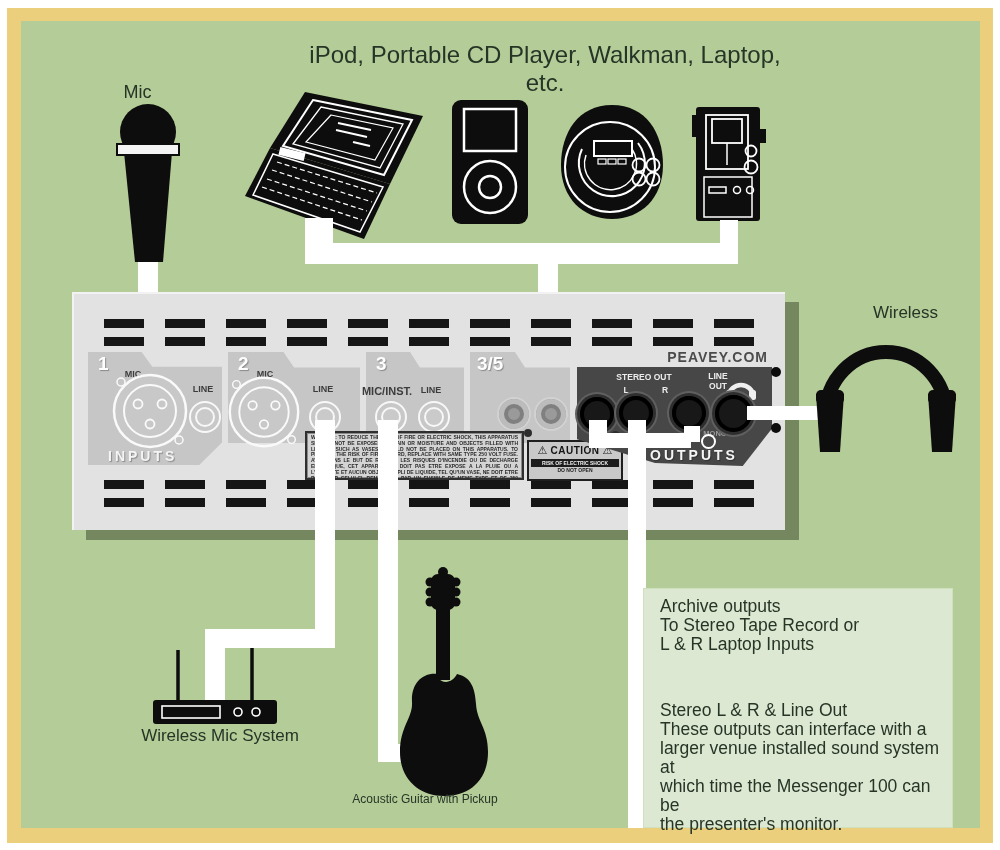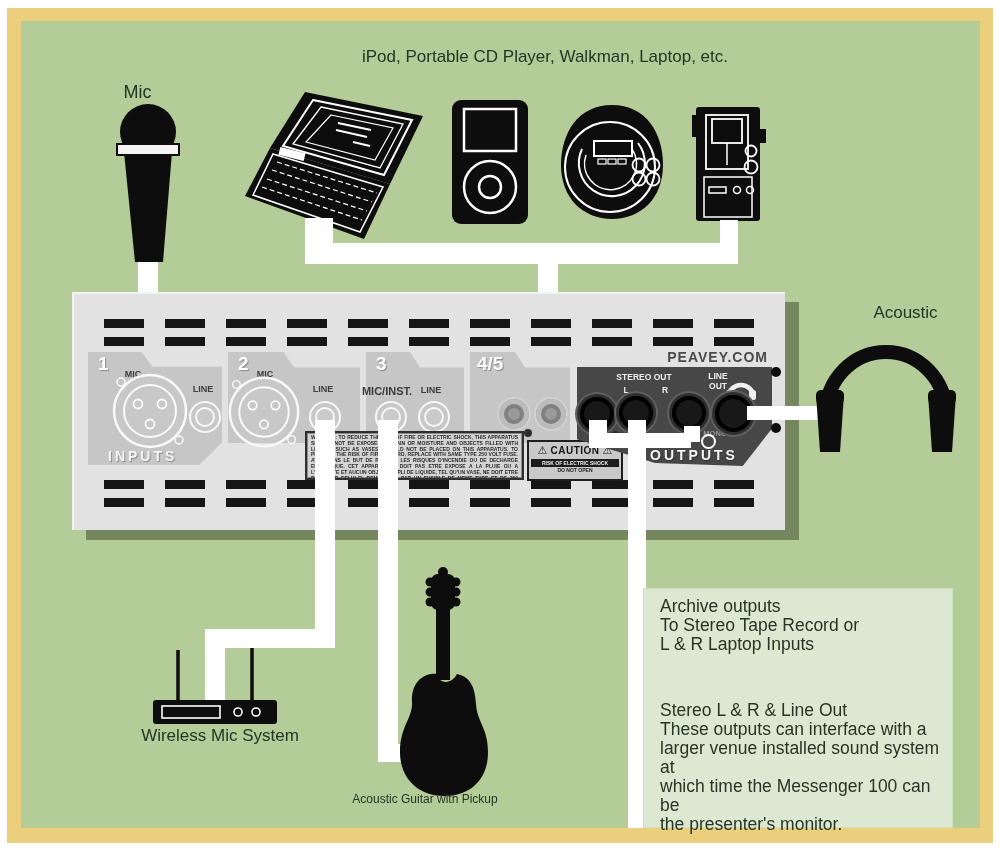--- a/index.html
+++ b/index.html
@@ -47,21 +47,21 @@
   .plugring{position:absolute;width:11px;height:11px;border:2px solid #fff;border-radius:50%;background:transparent;}
   svg{display:block;}
 </style>
 </head>
 <body>
 
 <div class="stage">
   <div class="frame"></div>
   <div class="canvas"></div>
 
-  <div class="lbl" style="left:290px;top:47px;width:510px;font-size:17px;">iPod, Portable CD Player, Walkman, Laptop, etc.</div>
+  <div class="lbl" style="left:290px;top:41px;width:510px;font-size:24px;">iPod, Portable CD Player, Walkman, Laptop, etc.</div>
 
   <div class="lbl" style="left:105px;top:82px;width:65px;">Mic</div>
   <div class="cable" style="left:138px;top:250px;width:20px;height:158px;"></div>
   <div class="abs" style="left:110px;top:100px;">
     <svg width="80" height="168" viewBox="0 0 80 168">
       <ellipse cx="38" cy="32" rx="28" ry="28" fill="#0d0d0d"></ellipse>
       <path d="M14,52 L62,52 L53,162 L25,162 Z" fill="#0d0d0d"></path>
       <rect x="7" y="44" width="62" height="11" fill="#f4f4f4" stroke="#0d0d0d" stroke-width="2"></rect>
     </svg>
   </div>
@@ -144,21 +144,21 @@
   <div class="blk" style="left:228px;top:352px;width:132px;height:91px;
        clip-path:polygon(0 0,42% 0,50% 17%,100% 17%,100% 100%,0 100%);"></div>
   <div class="blk" style="left:366px;top:352px;width:98px;height:91px;
        clip-path:polygon(0 0,45% 0,55% 17%,100% 17%,100% 100%,0 100%);"></div>
   <div class="blk" style="left:470px;top:352px;width:100px;height:91px;
        clip-path:polygon(0 0,45% 0,55% 17%,100% 17%,100% 100%,0 100%);"></div>
 
   <div class="chnum" style="left:98px;top:353px;">1</div>
   <div class="chnum" style="left:238px;top:353px;">2</div>
   <div class="chnum" style="left:376px;top:353px;">3</div>
-  <div class="chnum" style="left:477px;top:353px;">4/5</div>
+  <div class="chnum" style="left:477px;top:353px;">3/5</div>
 
   <div class="tiny" style="left:103px;top:369px;width:60px;">MIC</div>
   <div class="tiny" style="left:235px;top:369px;width:60px;">MIC</div>
   <div class="tiny" style="left:181px;top:384px;width:44px;">LINE</div>
   <div class="tiny" style="left:301px;top:384px;width:44px;">LINE</div>
   <div class="tiny" style="left:361px;top:385px;width:52px;font-size:11px;">MIC/INST.</div>
   <div class="tiny" style="left:409px;top:385px;width:44px;">LINE</div>
 
   <div class="abs" style="left:110px;top:371px;">
     <svg width="80" height="80" viewBox="0 0 80 80">
@@ -236,21 +236,21 @@
   <div class="screw" style="left:771px;top:423px;"></div>
 
   <div class="cable" style="left:589px;top:420px;width:18px;height:21px;"></div>
   <div class="cable" style="left:628px;top:420px;width:18px;height:21px;"></div>
   <div class="cable" style="left:589px;top:433px;width:102px;height:15px;"></div>
   <div class="cable" style="left:684px;top:426px;width:16px;height:16px;"></div>
   <div class="plugring" style="left:701px;top:434px;"></div>
   <div class="cable" style="left:628px;top:448px;width:18px;height:380px;"></div>
 
   <div class="cable" style="left:747px;top:406px;width:85px;height:14px;"></div>
-  <div class="lbl" style="left:828px;top:303px;width:155px;font-size:17px;">Acoustic</div>
+  <div class="lbl" style="left:828px;top:303px;width:155px;font-size:17px;">Wireless</div>
   <div class="abs" style="left:806px;top:318px;">
     <svg width="160" height="138" viewBox="0 0 160 138">
       <path d="M20,96 A60,62 0 0 1 140,96" fill="none" stroke="#0d0d0d" stroke-width="14"></path>
       <path d="M10,76 L38,76 L34,134 L14,134 Z" fill="#0d0d0d" rx="6"></path>
       <path d="M122,76 L150,76 L146,134 L126,134 Z" fill="#0d0d0d"></path>
       <rect x="10" y="72" width="28" height="14" rx="5" fill="#0d0d0d"></rect>
       <rect x="122" y="72" width="28" height="14" rx="5" fill="#0d0d0d"></rect>
     </svg>
   </div>
 

